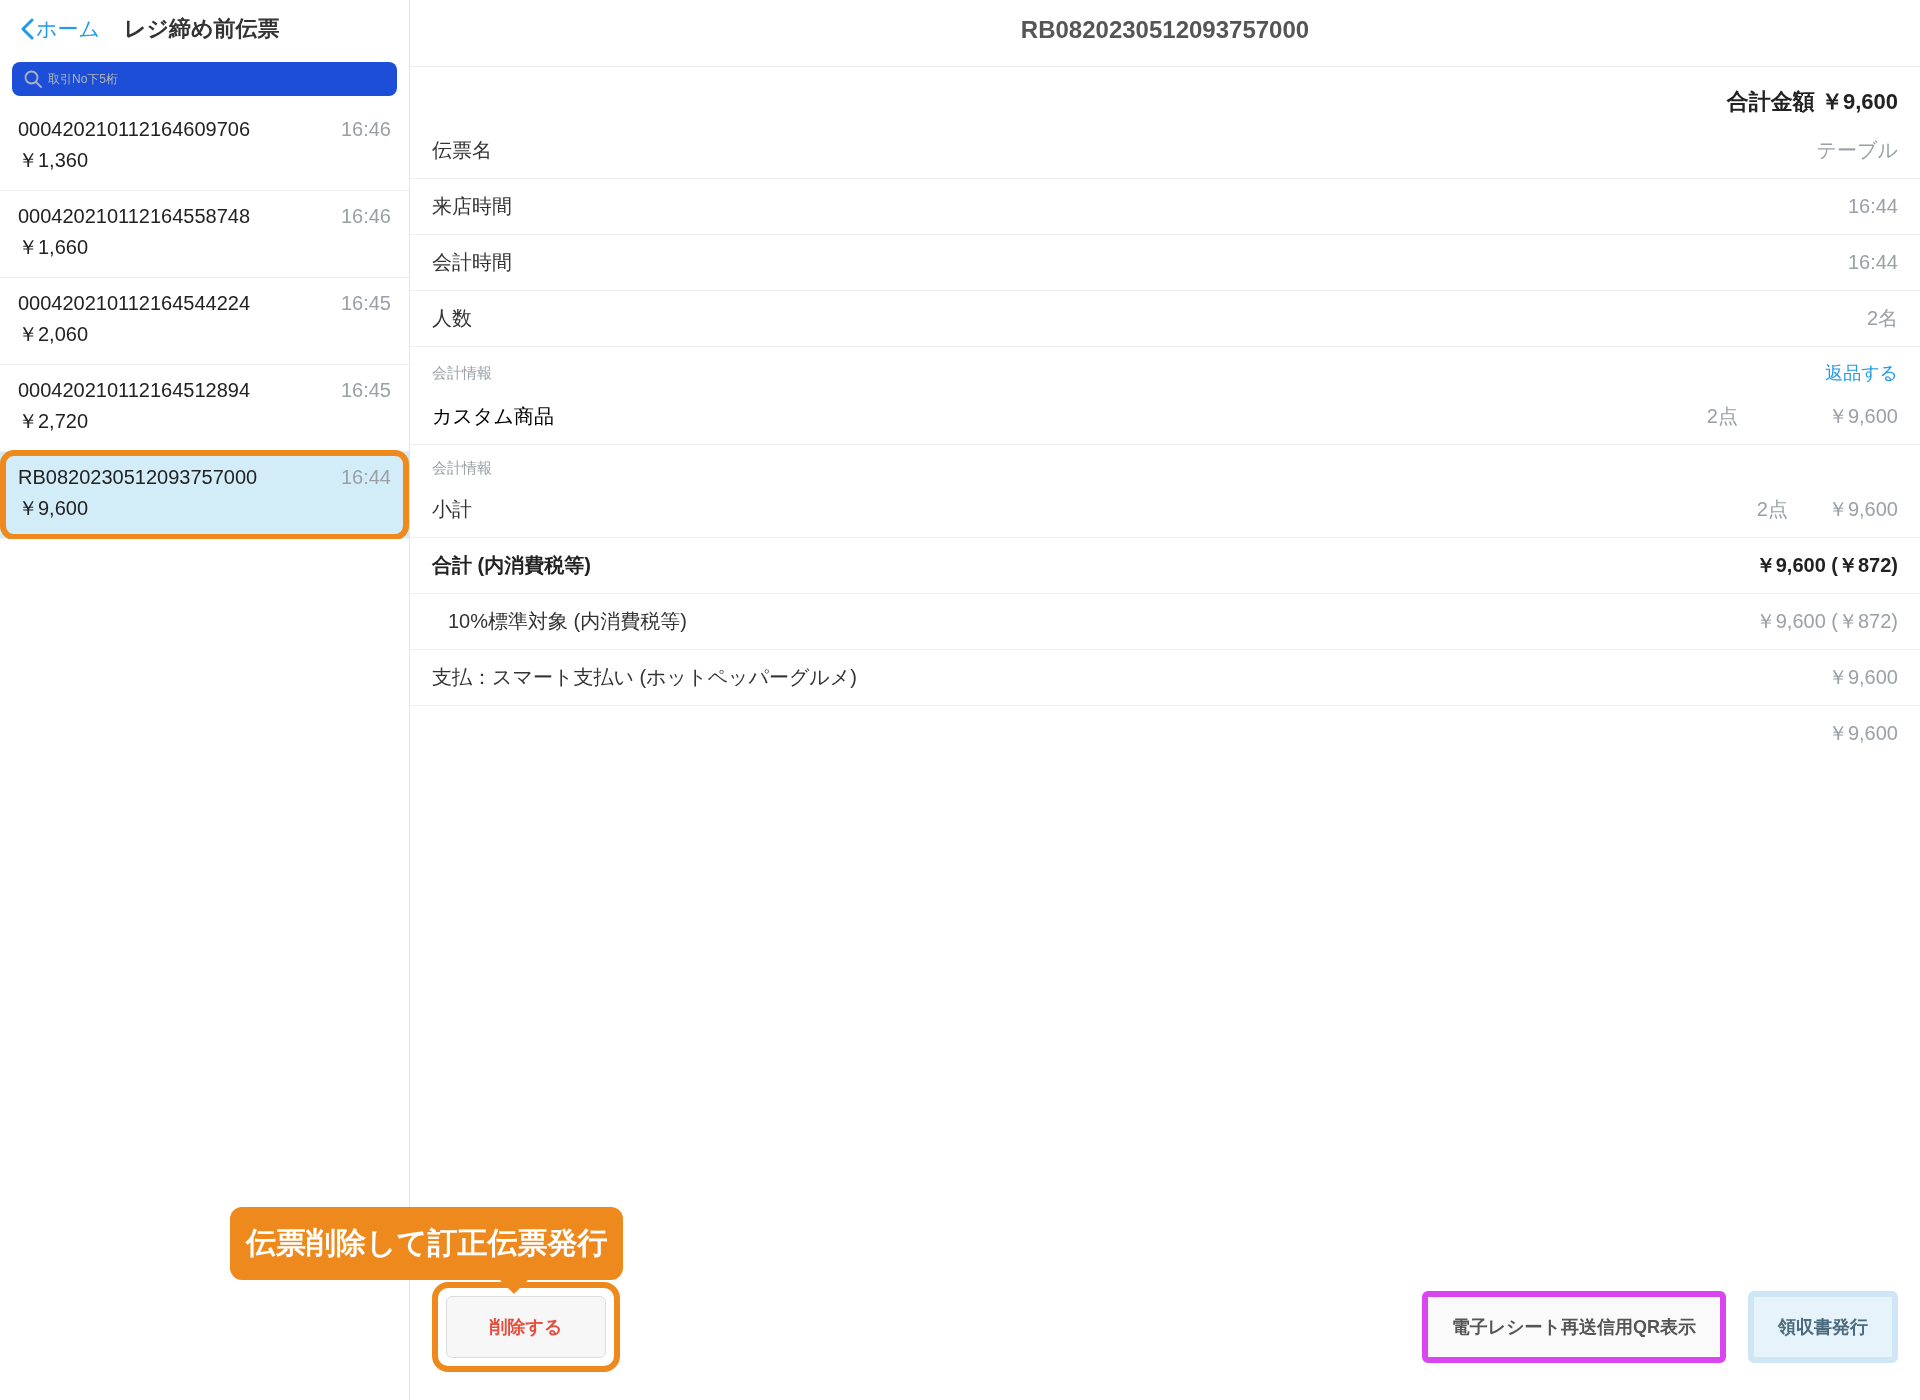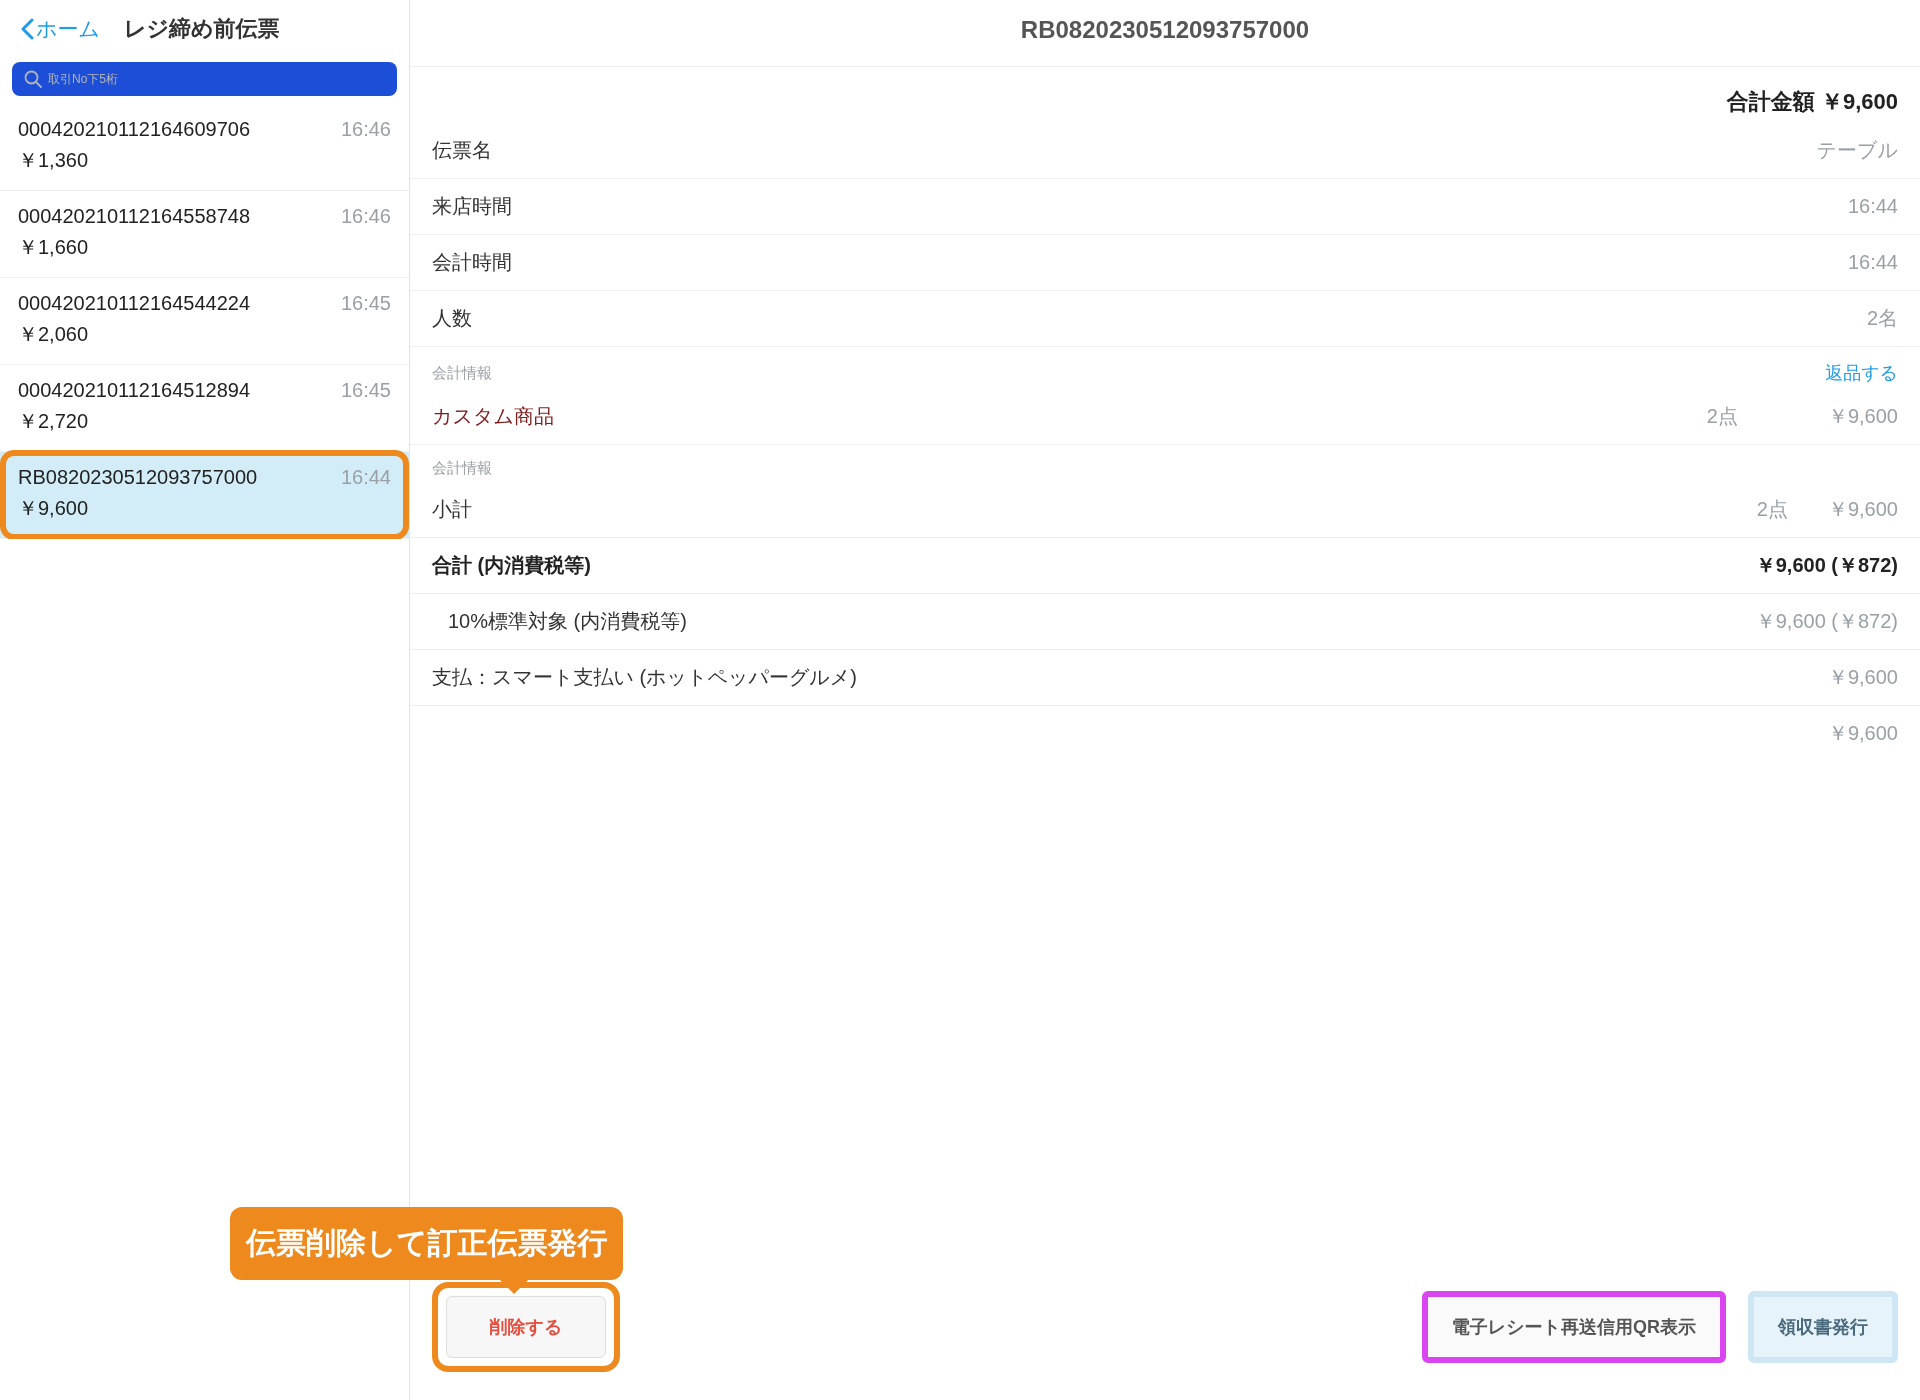--- a/index.html
+++ b/index.html
@@ -28,21 +28,21 @@
     .rhdr { text-align:center; font-size:24px; font-weight:700; color:#555; padding:16px 0 22px; border-bottom:1px solid #eee; }
     .rbody { flex:1; overflow-y:auto; padding:0 0 120px; }
     .total { text-align:right; font-size:22px; font-weight:600; padding:20px 22px 6px; color:#222; }
     .sec { padding:14px 22px 4px; font-size:15px; color:#9aa0a6; display:flex; justify-content:space-between; align-items:center; }
     .retlink { color:#1e9be9; font-size:18px; cursor:pointer; }
     .row { display:flex; justify-content:space-between; align-items:center; padding:14px 22px; border-bottom:1px solid #efefef; font-size:20px; }
     .row .lab { color:#333; }
     .row .val { color:#9aa0a6; }
     .order .mid { color:#9aa0a6; margin-right:90px; }
     .order { display:flex; align-items:center; padding:14px 22px; border-bottom:1px solid #efefef; font-size:20px; }
-    .order .lab { flex:1; color:#7f1d1d;font-family:Liberation Mono, monospace; }
+    .order .lab { flex:1; color:#000000;font-family:Liberation Mono, monospace; }
     .order .val { color:#9aa0a6; }
     .bold .lab, .bold .val { font-weight:700; color:#222; }
     .indent .lab { padding-left:16px; }
     .noborder { border-bottom:none; }
 
     
     .ftr { position:absolute; left:410px; right:0; bottom:0; display:flex; gap:22px; padding:24px 22px 28px; background:#fff; align-items:center; }
     .btn { padding:18px 24px; border-radius:6px; font-size:18px; font-weight:600; cursor:pointer; border:6px solid #d946ef; background:#fafafa; color:#555; white-space:nowrap; }
     .btn.del { color:#e74c3c; background:#f7f7f7; border:1px solid #ddd; width:160px; text-align:center; }
     .btn.sec2 { background:#e6f3fb; border-color:#cfe6f4; color:#4a6a7d; }

